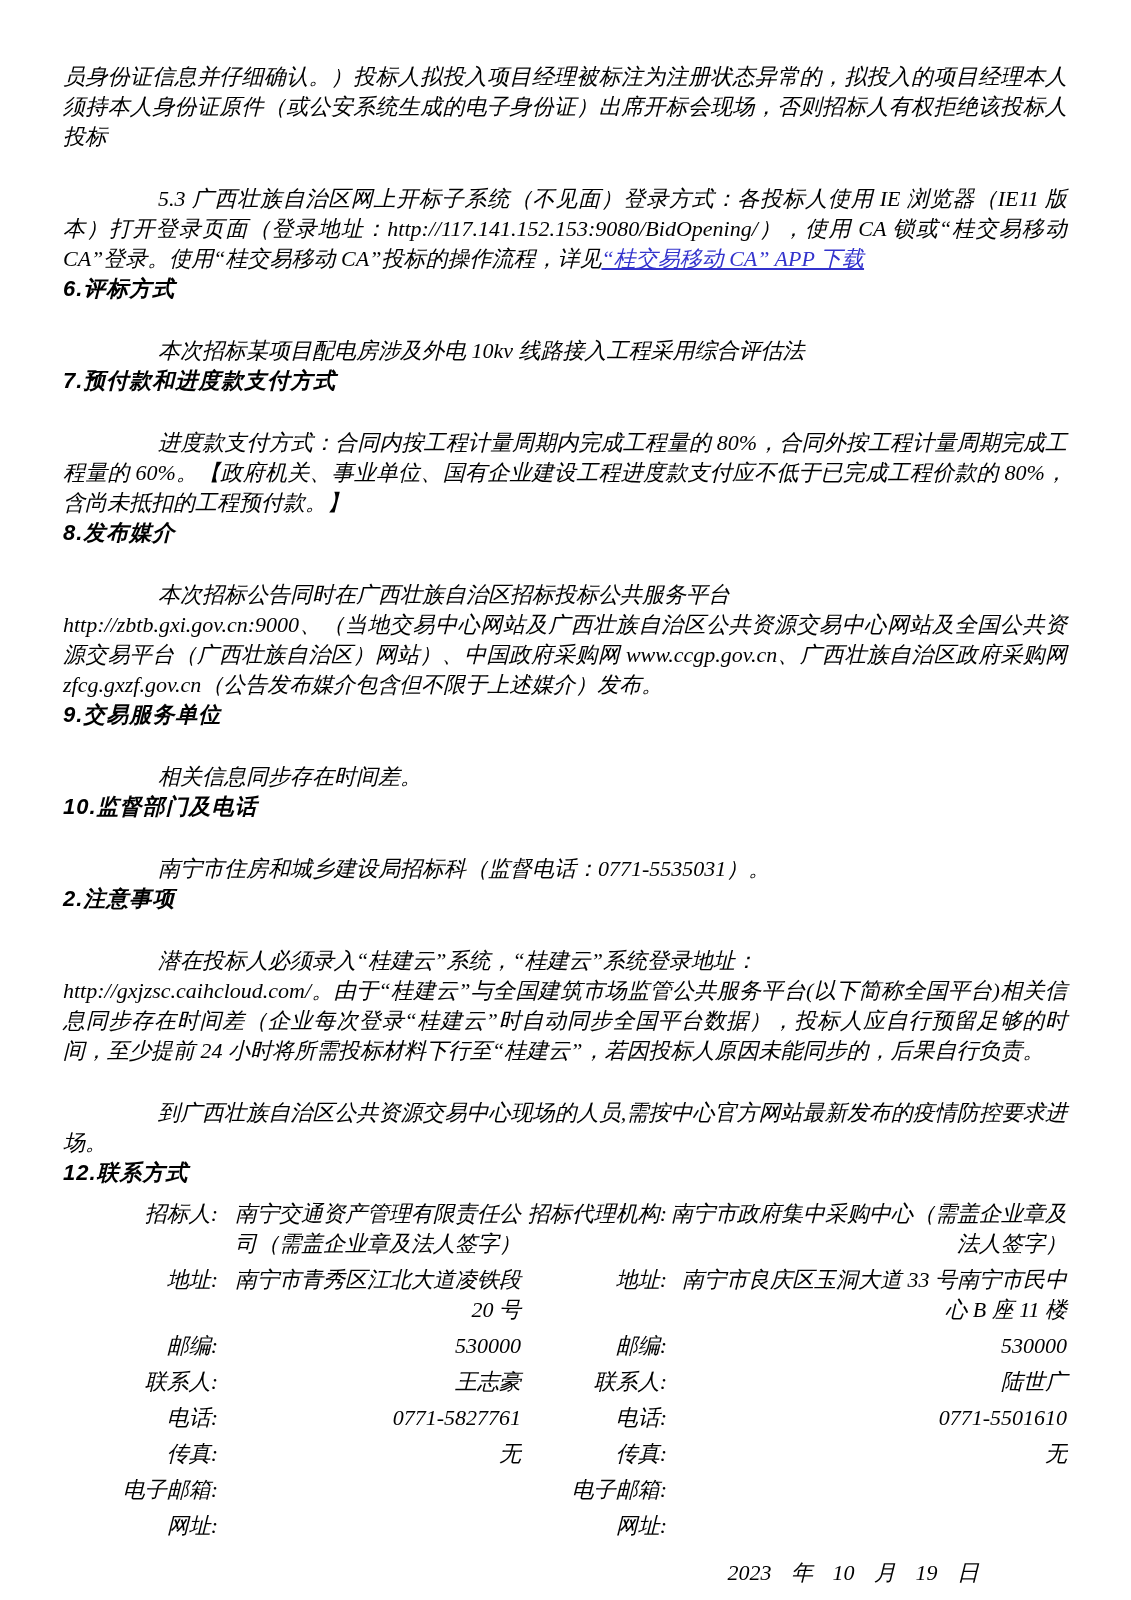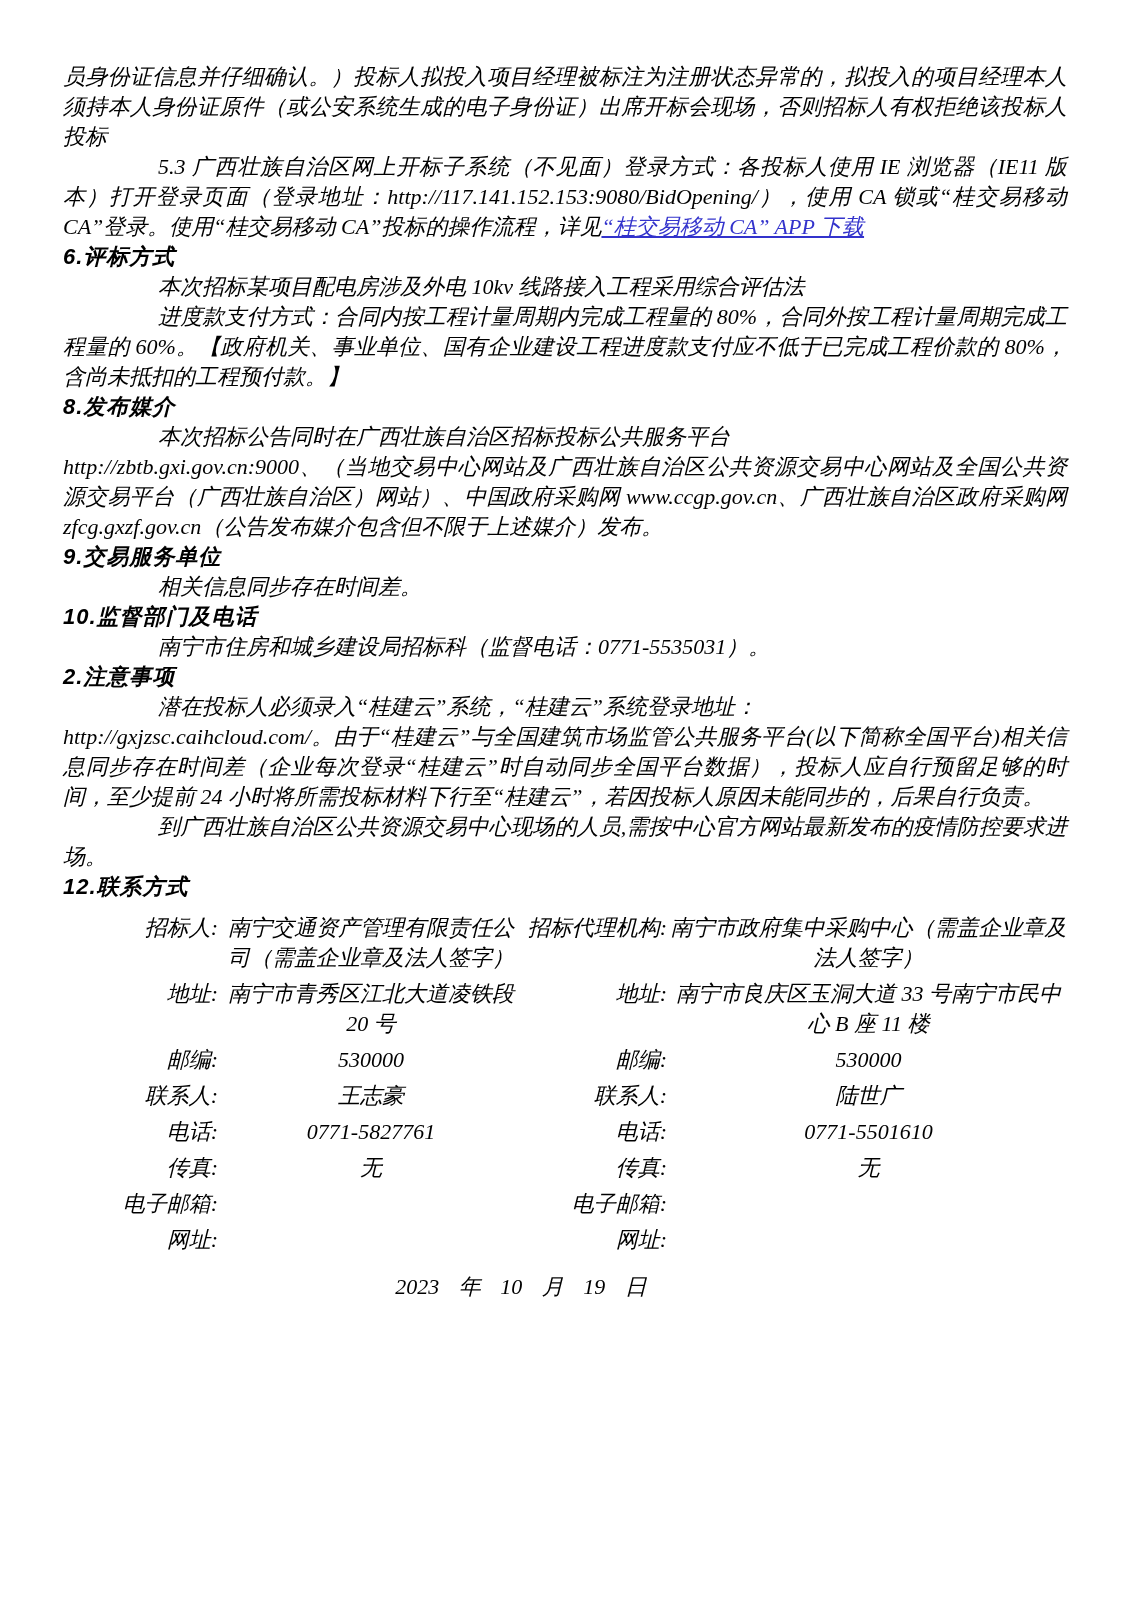--- a/index.html
+++ b/index.html
@@ -14,61 +14,62 @@
     line-height: 30px;
   }
   .page {
     width: 1131px;
     height: 1600px;
     padding: 62px 64px 0 63px;
     background: #ffffff;
     font-style: italic;
   }
   p { text-align: justify; }
-  .indent { text-indent: 95px; }
+  .indent { text-indent: 95px; margin-top: 32px; }
   .heading {
     font-family: "Liberation Sans", "DejaVu Sans", sans-serif;
     font-weight: 700;
     text-align: left;
     letter-spacing: 1px;
   }
   .link {
     color: #3333cc;
     text-decoration: underline;
     cursor: pointer;
   }
   
   .contacts {
     display: grid;
     grid-template-columns: 155px 303px 146px 400px;
     margin-top: 8px;
   }
   .contacts .cell { padding: 3px 0; }
   .contacts .lbl { text-align: right; white-space: nowrap; }
-  .contacts .val { text-align: center; padding-left: 3px; }
+  .contacts .val { text-align: right; padding-left: 3px; }
   .date-line {
     margin-top: 14px;
-    text-align: center;
+    text-align: right;
     padding-right: 88px;
     word-spacing: 14px;
   }
 </style>
 </head>
 <body>
 
 <div class="page">
 
   <p class="plain">员身份证信息并仔细确认。）投标人拟投入项目经理被标注为注册状态异常的，拟投入的项目经理本人须持本人身份证原件（或公安系统生成的电子身份证）出席开标会现场，否则招标人有权拒绝该投标人投标</p>
 
   <p class="indent"><span>5.3 广西壮族自治区网上开标子系统（不见面）登录方式：各投标人使用 IE 浏览器（IE11 版本）打开登录页面（登录地址：http://117.141.152.153:9080/BidOpening/），使用 CA 锁或“桂交易移动 CA”登录。使用“桂交易移动 CA”投标的操作流程，详见</span><a class="link">“桂交易移动 CA” APP 下载</a></p>
 
 
   <p class="heading">6.评标方式</p>
   <p class="indent">本次招标某项目配电房涉及外电 10kv 线路接入工程采用综合评估法</p>
 
+  <p class="heading">7.预付款和进度款支付方式</p>
   <p class="indent">进度款支付方式：合同内按工程计量周期内完成工程量的 80%，合同外按工程计量周期完成工程量的 60%。【政府机关、事业单位、国有企业建设工程进度款支付应不低于已完成工程价款的 80%，含尚未抵扣的工程预付款。】</p>
 
   <p class="heading">8.发布媒介</p>
   <p class="indent">本次招标公告同时在广西壮族自治区招标投标公共服务平台</p>
   <p class="plain">http://zbtb.gxi.gov.cn:9000、（当地交易中心网站及广西壮族自治区公共资源交易中心网站及全国公共资源交易平台（广西壮族自治区）网站）、中国政府采购网 www.ccgp.gov.cn、广西壮族自治区政府采购网 zfcg.gxzf.gov.cn（公告发布媒介包含但不限于上述媒介）发布。</p>
 
   <p class="heading">9.交易服务单位</p>
   <p class="indent">相关信息同步存在时间差。</p>
 
   <p class="heading">10.监督部门及电话</p>

